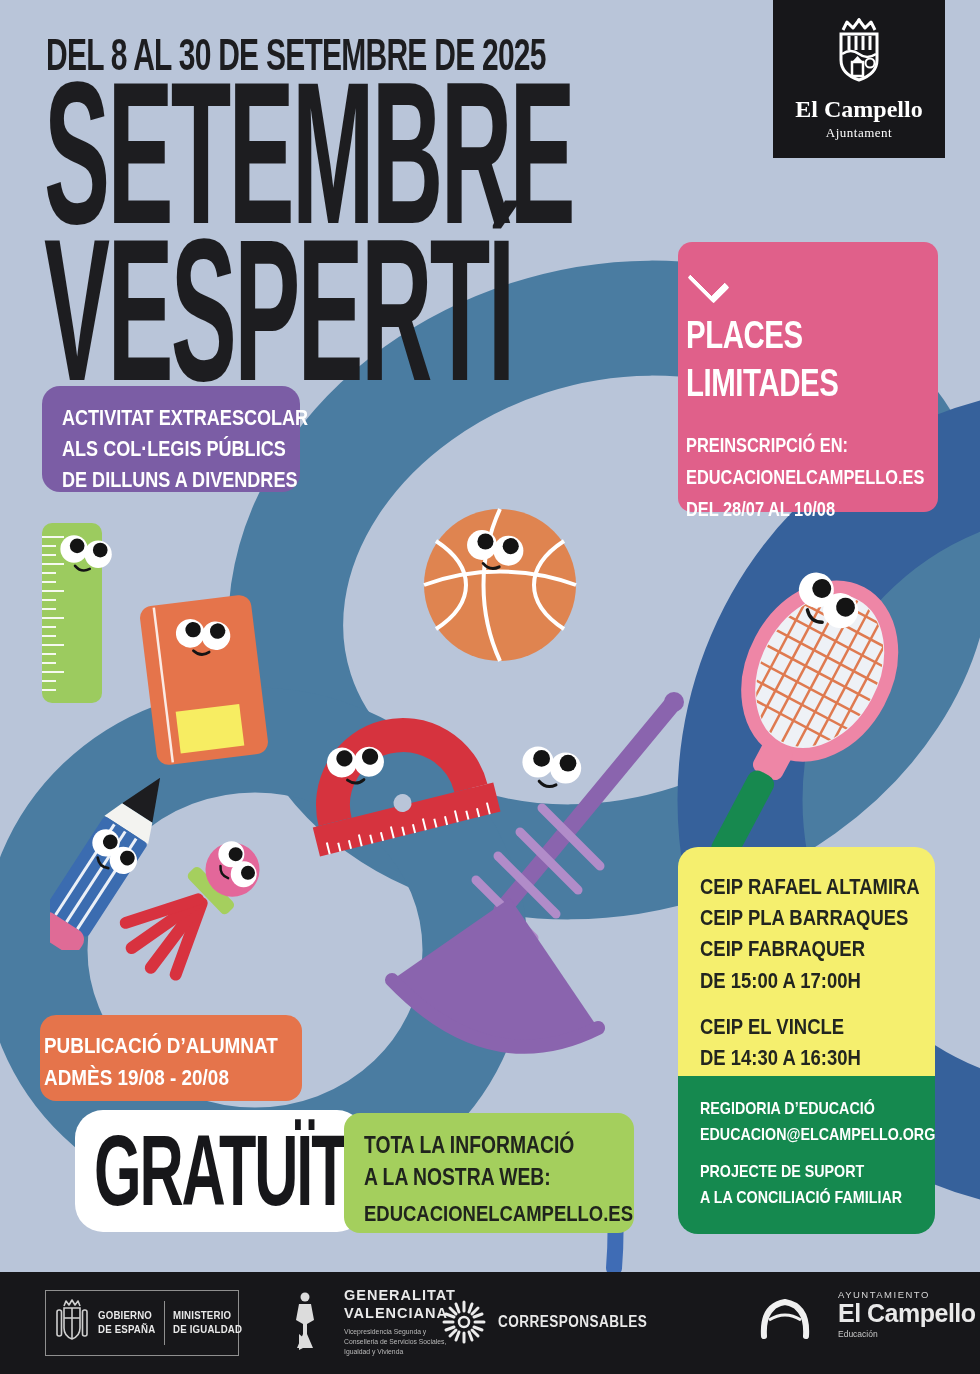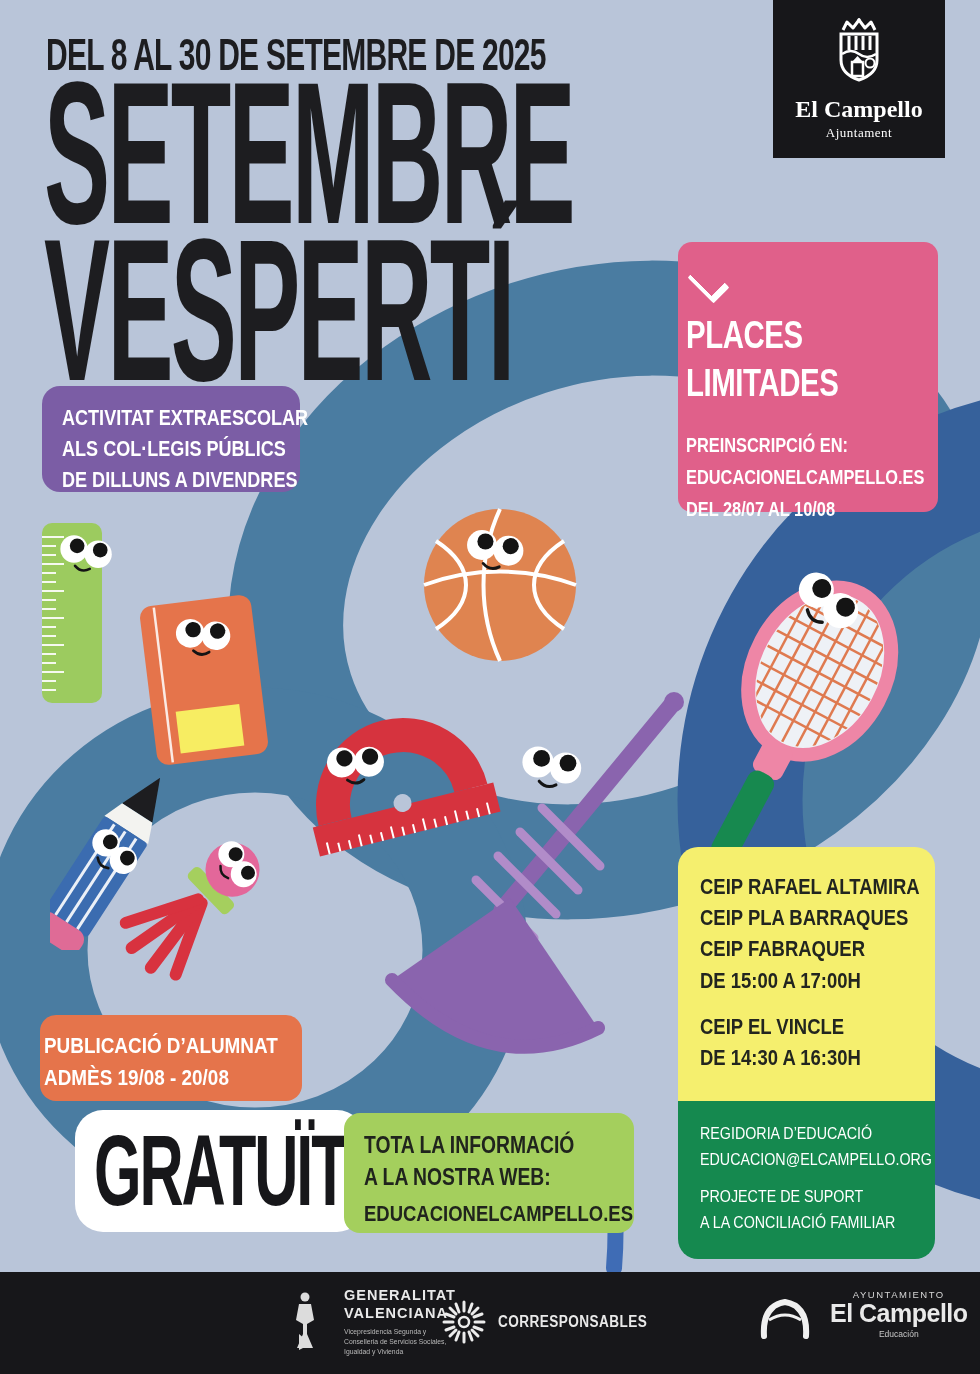--- a/index.html
+++ b/index.html
@@ -54,27 +54,27 @@
   }
   #places-box .small{margin-top:34px;font-size:19.5px;font-weight:700;line-height:1.62em;}
 
   #activity-box{
     left:42px;top:386px;width:258px;height:106px;background:#7b5da5;border-radius:18px;
     padding:17px 20px;color:#fff;font-size:21.5px;font-weight:700;line-height:1.43em;
   }
 
   #schools-box{left:678px;top:847px;width:257px;z-index:3;}
   #schools-yellow{
-    background:#f5ef6e;border-radius:20px 20px 0 0;padding:24px 22px 28px 22px;
+    background:#f5ef6e;border-radius:20px 20px 0 0;padding:24px 22px 3px 22px;
     color:#22251f;font-size:22px;font-weight:700;line-height:1.42em;
   }
   #schools-yellow .grp2{margin-top:15px;}
   #schools-green{
     background:#15894f;border-radius:0 0 20px 20px;padding:20px 22px 24px 22px;
-    color:#fff;font-size:17px;font-weight:400;line-height:1.5em;
+    color:#fff;font-size:17px;font-weight:700;line-height:1.5em;
   }
   #schools-green .grp2{margin-top:12px;}
 
   #publication-box{
     left:40px;top:1015px;width:262px;height:86px;background:#e5744b;border-radius:16px;
     padding:15px 4px;color:#fff;font-size:22.5px;font-weight:700;line-height:1.42em;
   }
 
   #free-box{
     left:42px;top:1110px;width:290px;height:122px;background:#ffffff;border-radius:28px;
@@ -104,21 +104,21 @@
   .gob-col{font-size:10.5px;font-weight:700;line-height:1.3em;letter-spacing:.2px;
     transform:scaleX(.92);transform-origin:left center;white-space:nowrap;}
   .gob-div{width:1px;height:44px;background:#8f8f8f;margin:0 8px 0 4px;flex:none;}
   #gv-group{left:290px;top:14px;gap:14px;}
   .gv-txt .big{font-size:14.5px;font-weight:700;letter-spacing:1px;line-height:1.25em;white-space:nowrap;}
   .gv-txt .tiny{font-size:6.8px;color:#b9b9b9;line-height:1.45em;margin-top:5px;white-space:nowrap;}
   #corr-group{left:440px;top:26px;}
   #corr-group .lbl{font-size:16px;font-weight:700;letter-spacing:.5px;
     transform:scaleX(.85);transform-origin:left center;margin-left:10px;white-space:nowrap;}
   #ayto-group{left:756px;top:14px;}
-  .ayto-txt{margin-left:16px;text-align:center;}
+  .ayto-txt{margin-left:24px;}
   .ayto-txt .t1{font-size:9.5px;letter-spacing:1.5px;color:#d6d6d6;}
   .ayto-txt .t2{font-size:25px;font-weight:700;letter-spacing:-.5px;line-height:1.1em;}
   .ayto-txt .t3{font-size:8.5px;color:#c7c7c7;margin-top:2px;}
 
   
   .ill{position:absolute;z-index:2;}
 </style>
 </head>
 <body>
 
@@ -378,20 +378,41 @@
 <div id="info-box" class="card">
   <div class="sqz">
     <div>TOTA LA INFORMACIÓ</div>
     <div>A LA NOSTRA WEB:</div>
     <div class="url">EDUCACIONELCAMPELLO.ES</div>
   </div>
 </div>
 
 <div id="footer">
 
+  <div class="fgroup" id="gob-group">
+    <svg width="36" height="50" viewBox="0 0 36 50" style="flex:none">
+      <g stroke="#cfcfcf" stroke-width="1.6" fill="none">
+        <path d="M10 8 L12 3 L15 7 L18 2 L21 7 L24 3 L26 8" stroke-linejoin="round"></path>
+        <rect x="3" y="12" width="4.5" height="26" rx="2"></rect>
+        <rect x="28.5" y="12" width="4.5" height="26" rx="2"></rect>
+        <path d="M10 10 h16 v20 q0 8 -8 11 q-8 -3 -8 -11 Z"></path>
+        <line x1="10" y1="20" x2="26" y2="20"></line>
+        <line x1="18" y1="10" x2="18" y2="41"></line>
+      </g>
+    </svg>
+    <div class="gob-col" style="margin-left:8px">
+      <div>GOBIERNO</div>
+      <div>DE ESPAÑA</div>
+    </div>
+    <div class="gob-div"></div>
+    <div class="gob-col">
+      <div>MINISTERIO</div>
+      <div>DE IGUALDAD</div>
+    </div>
+  </div>
 
   <div class="fgroup" id="gv-group">
     <svg width="30" height="62" viewBox="0 0 30 62" style="flex:none">
       <circle cx="15" cy="7" r="4.5" fill="#dcdcdc"></circle>
       <path d="M9 14 h12 l3 16 l-7 4 v10 l6 14 h-16 l6 -14 v-10 l-7 -4 Z" fill="#dcdcdc"></path>
       <path d="M9 44 l12 10 l-12 6 Z" fill="#dcdcdc"></path>
     </svg>
     <div class="gv-txt" style="margin-left:10px">
       <div class="big">GENERALITAT</div>
       <div class="big">VALENCIANA</div>

